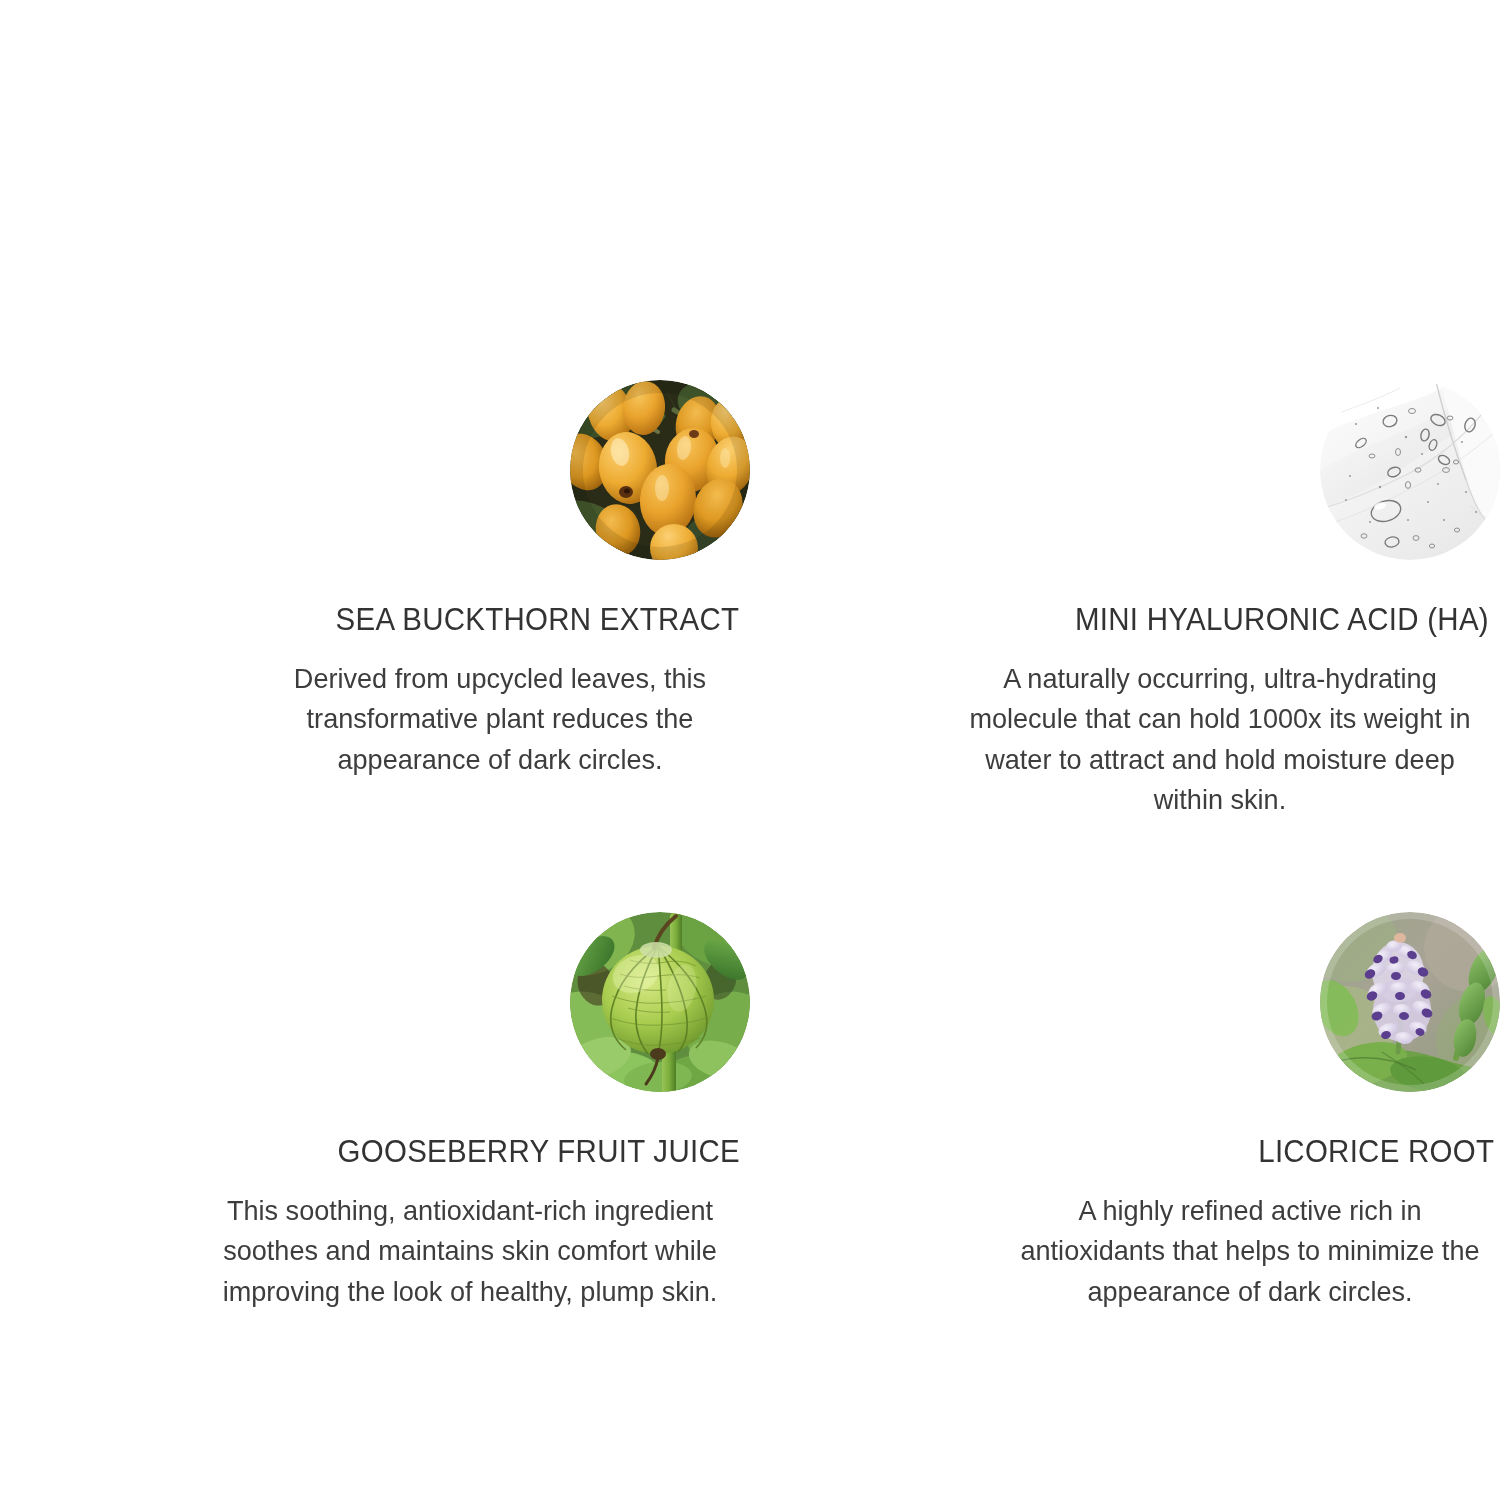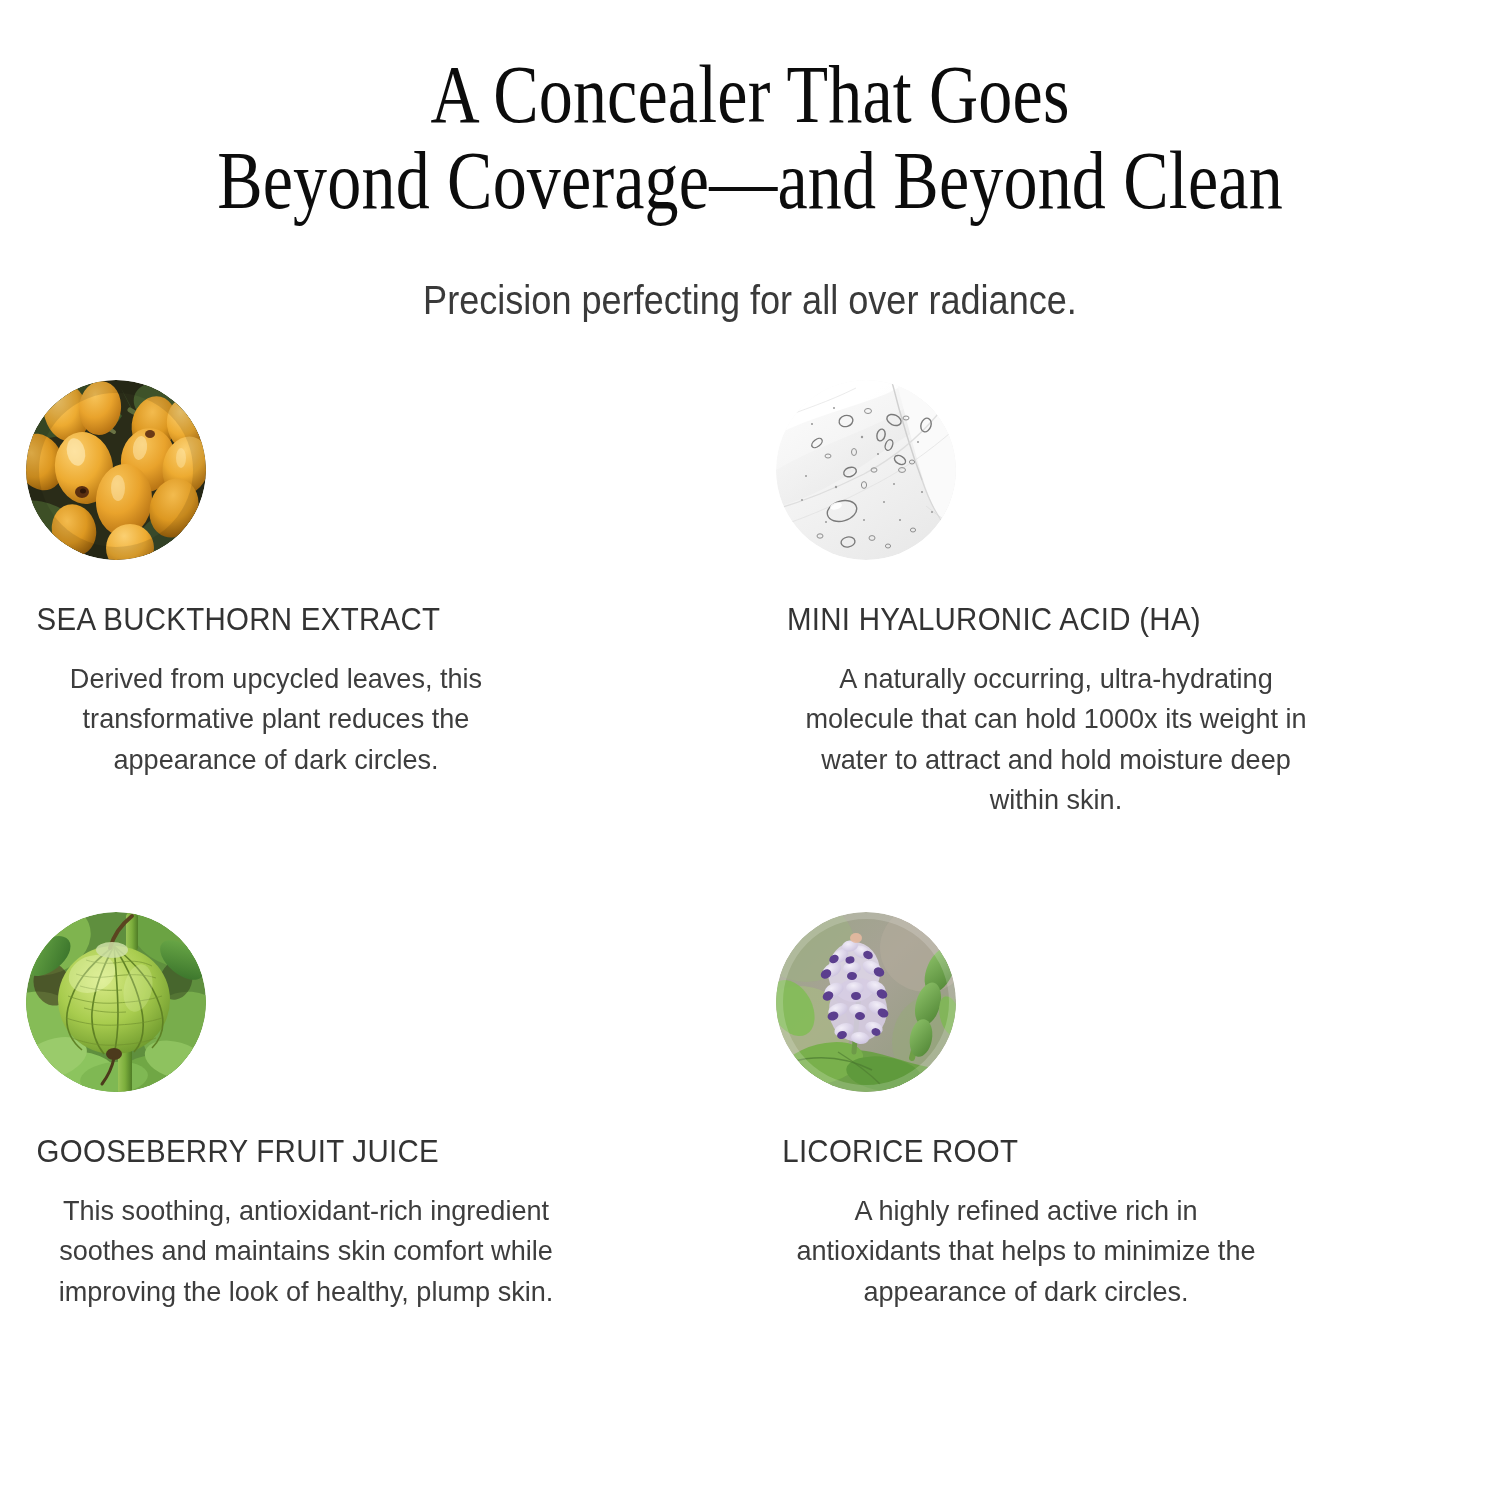--- a/index.html
+++ b/index.html
@@ -61,23 +61,22 @@
     left: 0;
     width: 1500px;
     display: grid;
     grid-template-columns: 750px 750px;
     grid-template-rows: auto auto;
     row-gap: 92px;
   }
   .card {
     display: flex;
     flex-direction: column;
-    align-items: flex-start;
+    align-items: flex-end;
     text-align: center;
-    margin-left: 26px;
   }
 
   .media {
     width: 180px;
     height: 180px;
     border-radius: 50%;
     overflow: hidden;
     position: relative;
     flex: none;
   }
@@ -107,25 +106,20 @@
     transform: scaleX(0.95);
   }
   .col-left .card-body { max-width: 500px; }
   .col-right .card-body { max-width: 560px; }
 </style>
 </head>
 <body>
 
 <div class="page">
 
-  <div class="header">
-    <h1 class="headline">A Concealer That Goes
-Beyond Coverage—and Beyond Clean</h1>
-    <p class="subtitle">Precision perfecting for all over radiance.</p>
-  </div>
 
   <div class="grid">
 
     <div class="card col-left">
       <div class="media">
         <svg viewBox="0 0 180 180" xmlns="http://www.w3.org/2000/svg">
           <defs>
             <clipPath id="c1">
                 <circle cx="90" cy="90" r="90"></circle>
               </clipPath>

